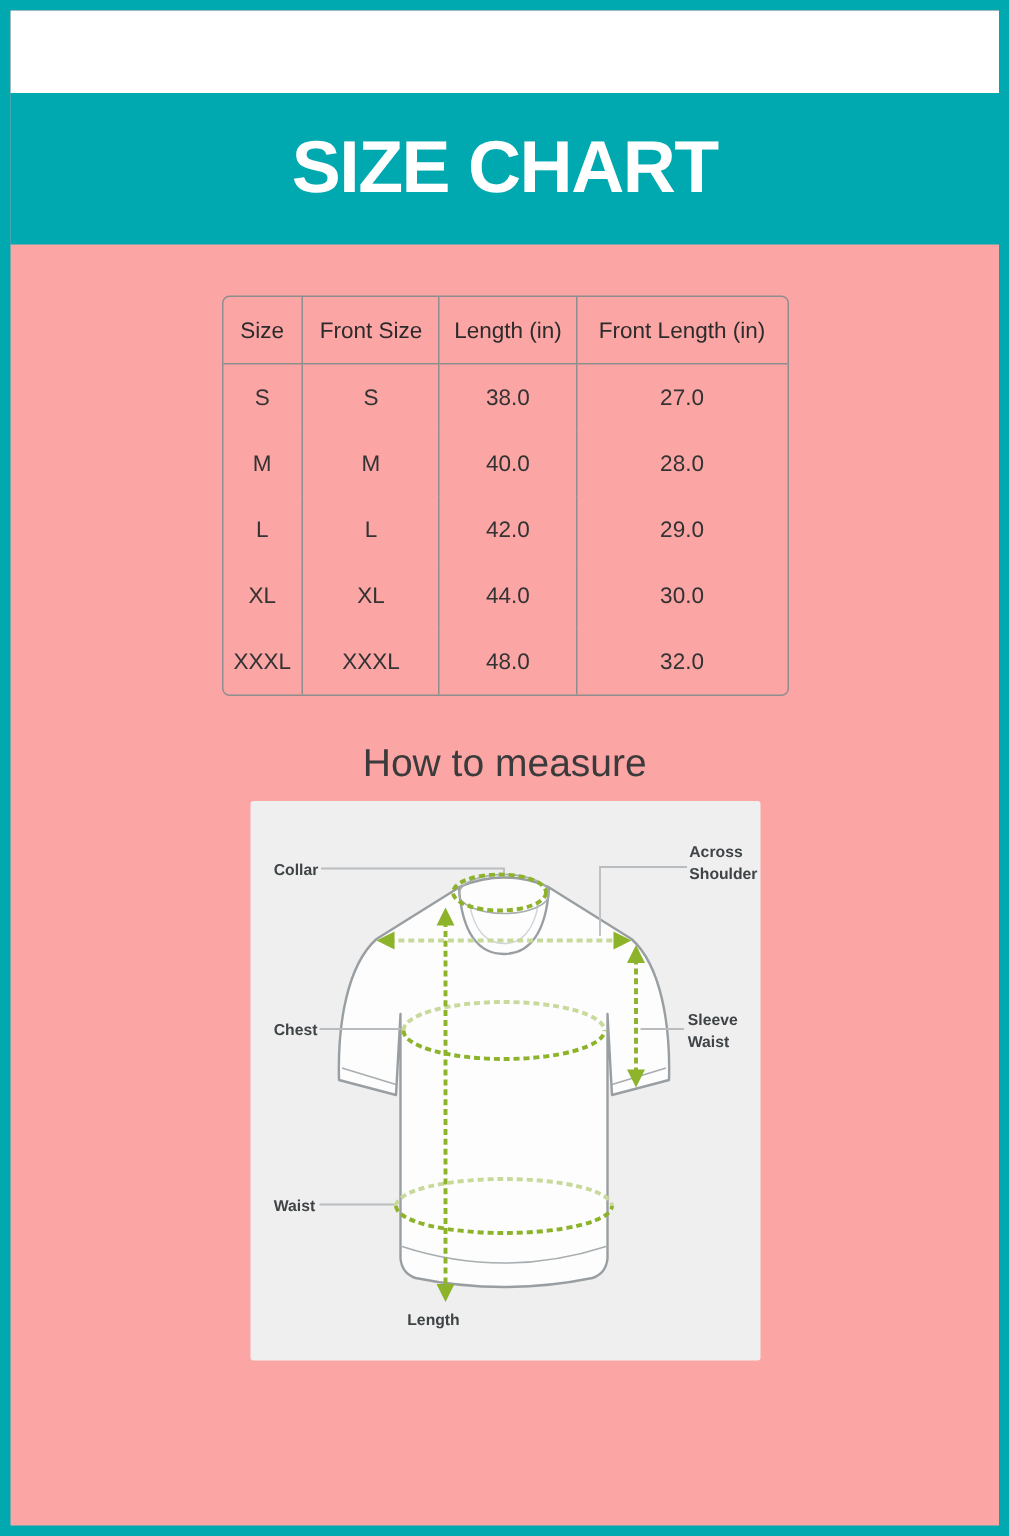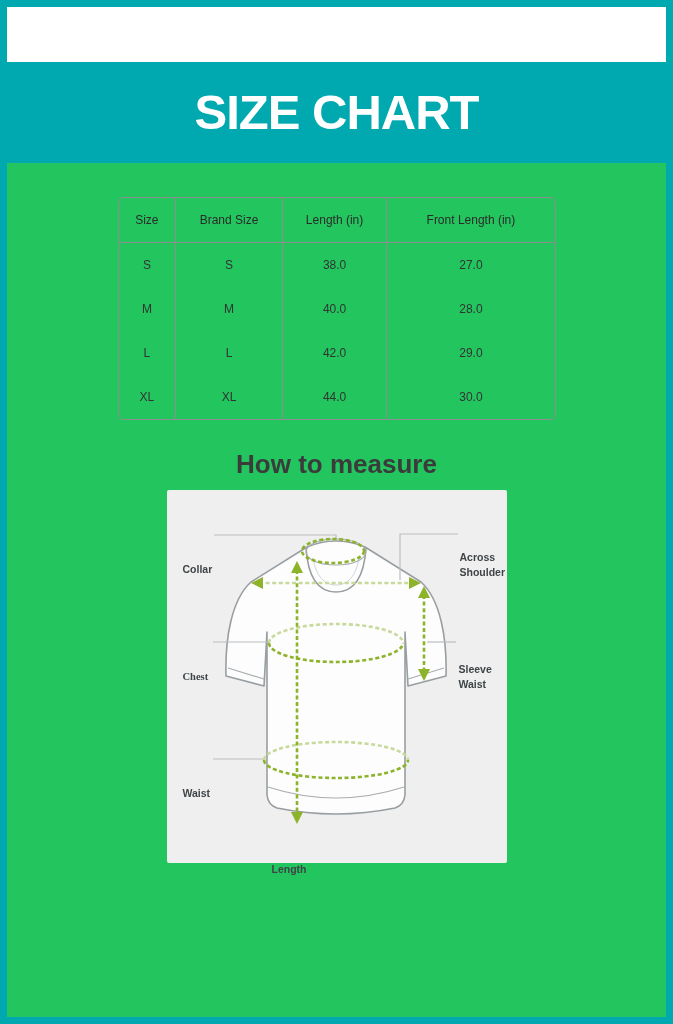--- a/index.html
+++ b/index.html
@@ -9,21 +9,21 @@
     --diagram_bg:#efefef;
     --table_border:#8e8e8e;
   }
   *{margin:0;padding:0;box-sizing:border-box;}
   html,body{background:#fff;}
   body{font-family:"Liberation Sans", sans-serif;}
   .page{
     position:relative;
     width:673px;height:1024px;
     border:7px solid var(--teal);
-    background:#22c55e;
+    background:#fca5a5;
     overflow:hidden;
   }
   .top-strip{height:55px;background:#fff;}
   .banner{
     position:relative;
     height:101px;
     background:var(--teal);
     margin:0 -7px;           
     padding:0 7px;
   }
@@ -51,27 +51,27 @@
     margin-top:3px;
     font-family:"Liberation Serif", serif;
     font-weight:700;
     font-size:10.5px;
     letter-spacing:0.6px;
     color:#ffffff;
     white-space:nowrap;
   }
   
   table.size-table{
-    width:438px;
+    width:378px;
     margin:34px auto 0;
     border-collapse:separate;
     border-spacing:0;
     border:1px solid var(--table_border);
     border-radius:5px;
-    font-size:12px;
+    font-size:15px;
     color:#333;
   }
   .size-table th{
     height:45px;
     font-weight:normal;
     color:#2b2b2b;
     border-bottom:1px solid var(--table_border);
     border-right:1px solid var(--table_border);
     text-align:center;vertical-align:middle;
   }
@@ -80,42 +80,41 @@
     height:44px;
     border-right:1px solid var(--table_border);
     text-align:center;vertical-align:middle;
   }
   .size-table td:last-child{border-right:none;}
   
   .measure-heading{
     margin-top:29px;
     text-align:center;
     font-size:26px;
-    font-weight:700;
+    font-weight:400;
     color:#3b3b3b;
   }
   .diagram{
     position:relative;
     width:340px;height:373px;
     margin:10px auto 0;
     background:var(--diagram_bg);
     border-radius:2px;
   }
   .diagram svg{position:absolute;left:0;top:0;}
   .measure-label{
     position:absolute;
     font-size:10.5px;
     font-weight:700;
     color:#3f4447;
     line-height:1.45;
-    margin-top:33px;
   }
   .lbl-collar{left:16px;top:39px;}
   .lbl-across{left:293px;top:27px;width:48px;}
-  .lbl-chest{left:16px;top:146px;font-family:Liberation Serif, serif;}
+  .lbl-chest{left:16px;top:146px;}
   .lbl-sleeve{left:292px;top:139px;width:46px;}
   .lbl-waist{left:16px;top:263px;}
   .lbl-length{left:105px;top:339px;width:50px;text-align:left;}
   
   .outline{fill:#fdfdfd;stroke:#989ea2;stroke-width:1.6;stroke-linejoin:round;}
   .detail{fill:none;stroke:#a8adb0;stroke-width:1.1;}
   .trim{fill:none;stroke:#d0d4d6;stroke-width:1;}
   .g-dash{fill:none;stroke:var(--measure_green);stroke-width:2.6;stroke-dasharray:4 2.6;}
   .g-dash-light{fill:none;stroke:var(--measure_green_light);stroke-width:2.6;stroke-dasharray:4 2.6;}
   .g-arrow{fill:var(--measure_green);stroke:none;}
@@ -135,21 +134,21 @@
   <table class="size-table">
     <colgroup>
       <col style="width:58px">
         <col style="width:107px">
         <col style="width:105px">
         <col style="width:168px">
     </colgroup>
     <thead>
       <tr>
           <th>Size</th>
-          <th>Brand Size</th>
+          <th>Front Size</th>
           <th>Length (in)</th>
           <th>Front Length (in)</th>
         </tr>
     </thead>
     <tbody>
         <tr>
           <td>S</td>
           <td>S</td>
           <td>38.0</td>
           <td>27.0</td>
@@ -164,20 +163,26 @@
           <td>L</td>
           <td>L</td>
           <td>42.0</td>
           <td>29.0</td>
         </tr>
         <tr>
           <td>XL</td>
           <td>XL</td>
           <td>44.0</td>
           <td>30.0</td>
+        </tr>
+        <tr>
+          <td>XXXL</td>
+          <td>XXXL</td>
+          <td>48.0</td>
+          <td>32.0</td>
         </tr>
       </tbody>
   </table>
 
   <div class="measure-heading">How to measure</div>
 
   <div class="diagram">
     <svg width="340" height="373" viewBox="0 0 340 373">
 
       <path class="outline" d="M140 57

